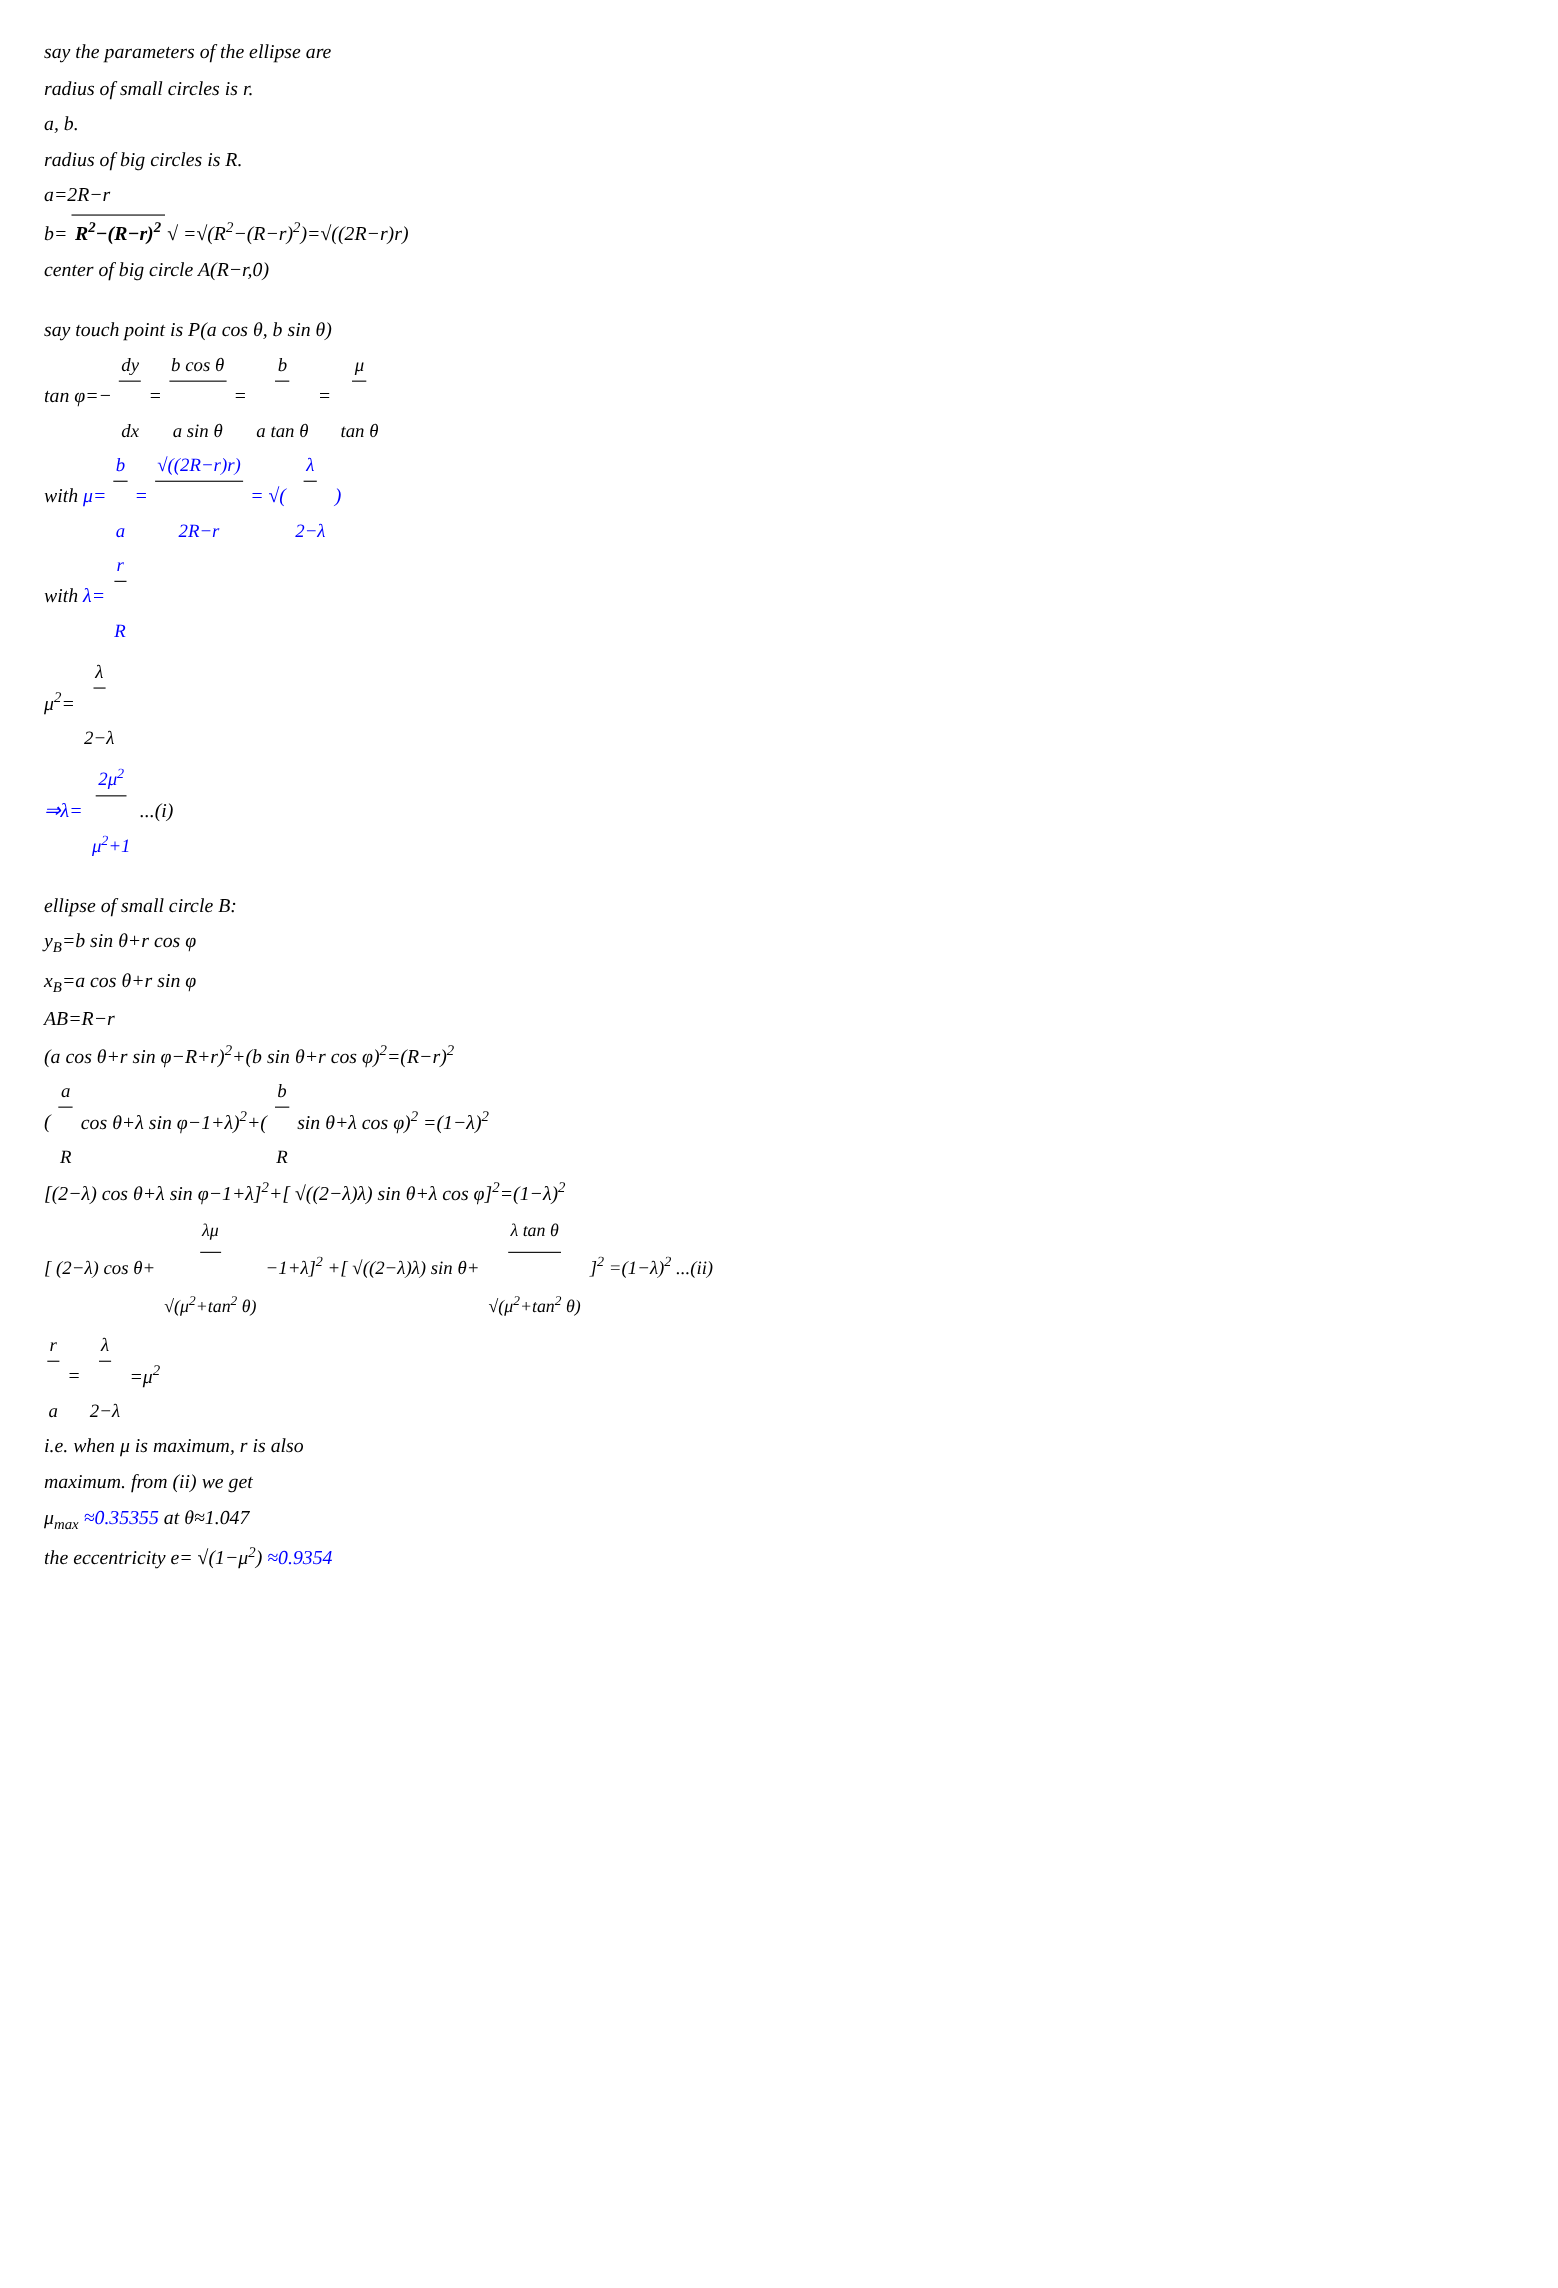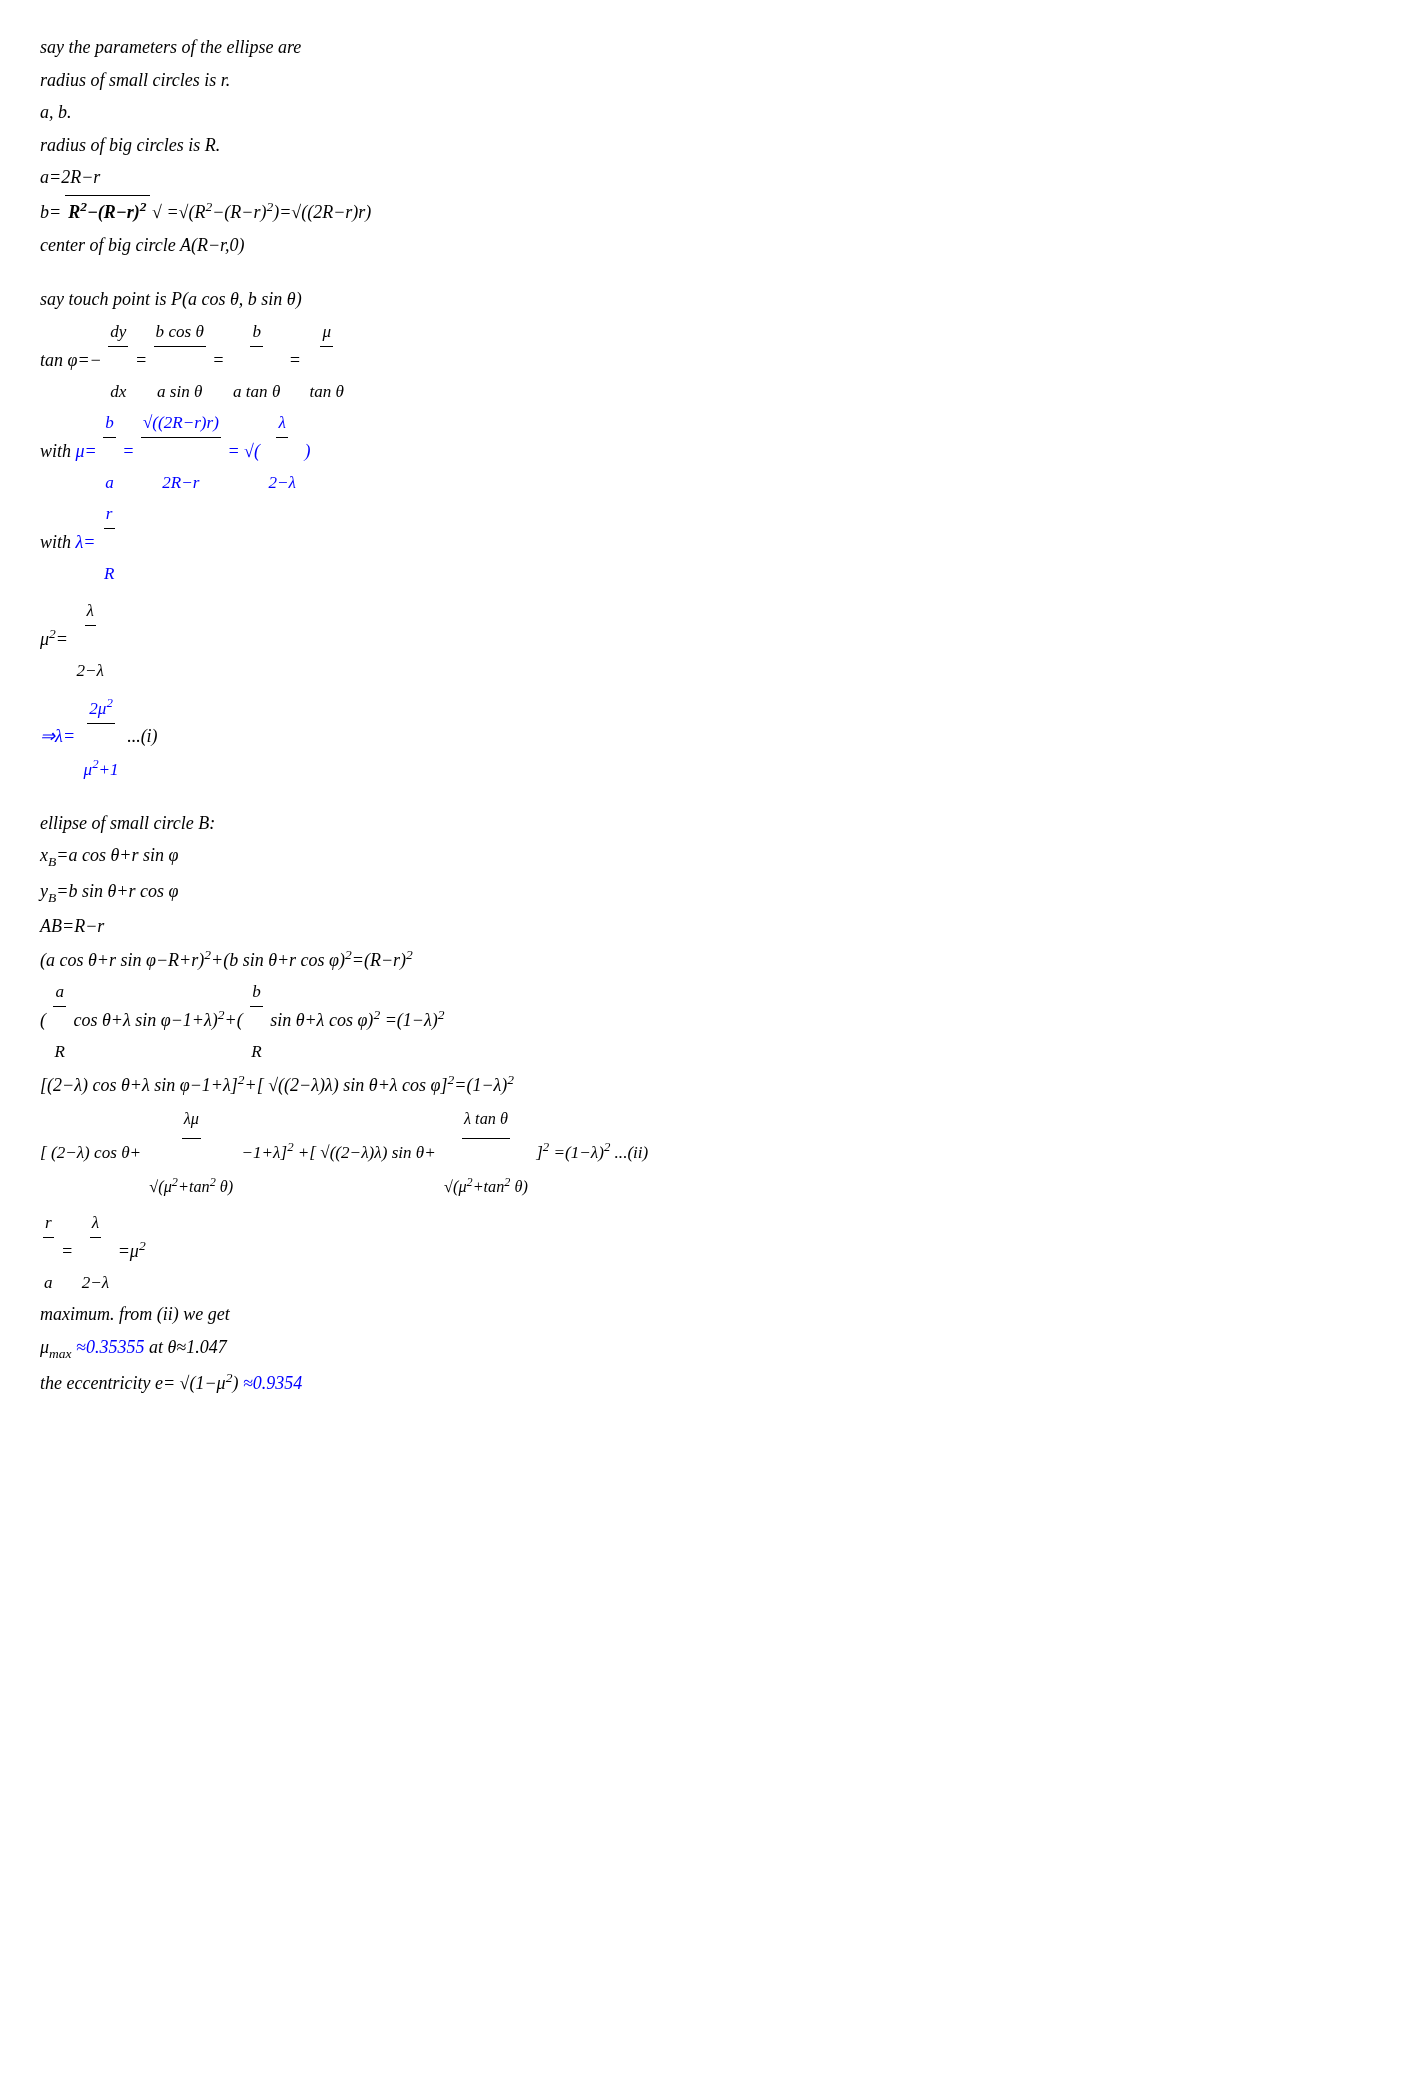--- a/index.html
+++ b/index.html
@@ -149,22 +149,22 @@
     <span class="frac blue">
       <span class="num">2μ<sup>2</sup></span>
       <span class="den">μ<sup>2</sup>+1</span>
     </span>
     <span>   ...(i)</span>
   </p>
 
   <div class="section-gap"></div>
 
   <p><span>ellipse of small circle B:</span></p>
+  <p><span>y<sub>B</sub>=b sin θ+r cos φ</span></p>
   <p><span>x<sub>B</sub>=a cos θ+r sin φ</span></p>
-  <p><span>y<sub>B</sub>=b sin θ+r cos φ</span></p>
   <p><span>AB=R−r</span></p>
   <p>
     <span>(a cos θ+r sin φ−R+r)<sup>2</sup>+(b sin θ+r cos φ)<sup>2</sup>=(R−r)<sup>2</sup></span>
   </p>
   <p>
     <span>(</span>
     <span class="frac">
       <span class="num">a</span>
       <span class="den">R</span>
     </span>
@@ -201,20 +201,21 @@
       <span class="num">r</span>
       <span class="den">a</span>
     </span>
     <span>=</span>
     <span class="frac">
       <span class="num">λ</span>
       <span class="den">2−λ</span>
     </span>
     <span>=μ<sup>2</sup></span>
   </p>
+  <p><span>i.e. when μ is maximum, r is also</span></p>
   <p><span>maximum. from (ii) we get</span></p>
   <p>
     <span>μ<sub>max</sub></span>
     <span class="blue">≈0.35355</span>
     <span> at θ≈1.047</span>
   </p>
   <p>
     <span>the eccentricity e=</span>
     <span>√(1−μ<sup>2</sup>)</span>
     <span class="blue">≈0.9354</span>

